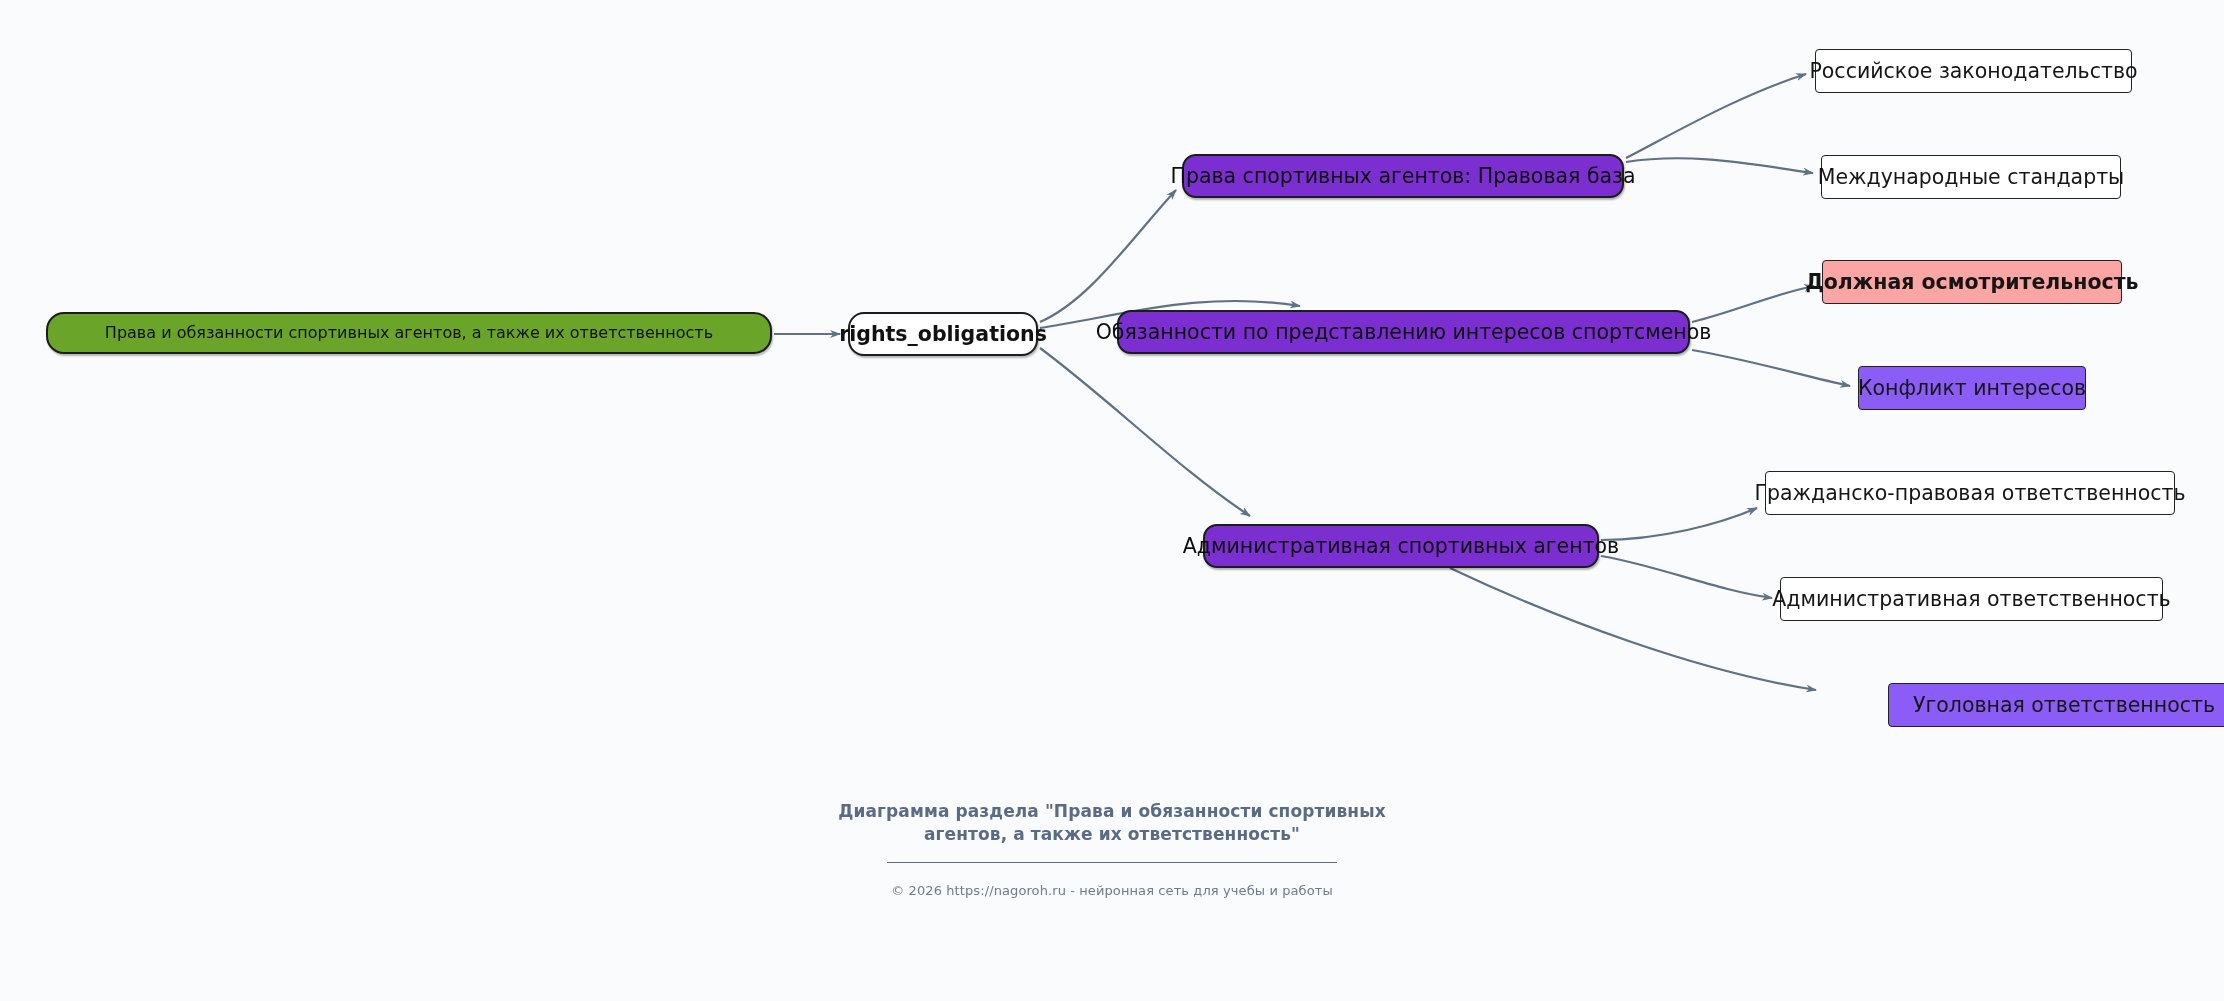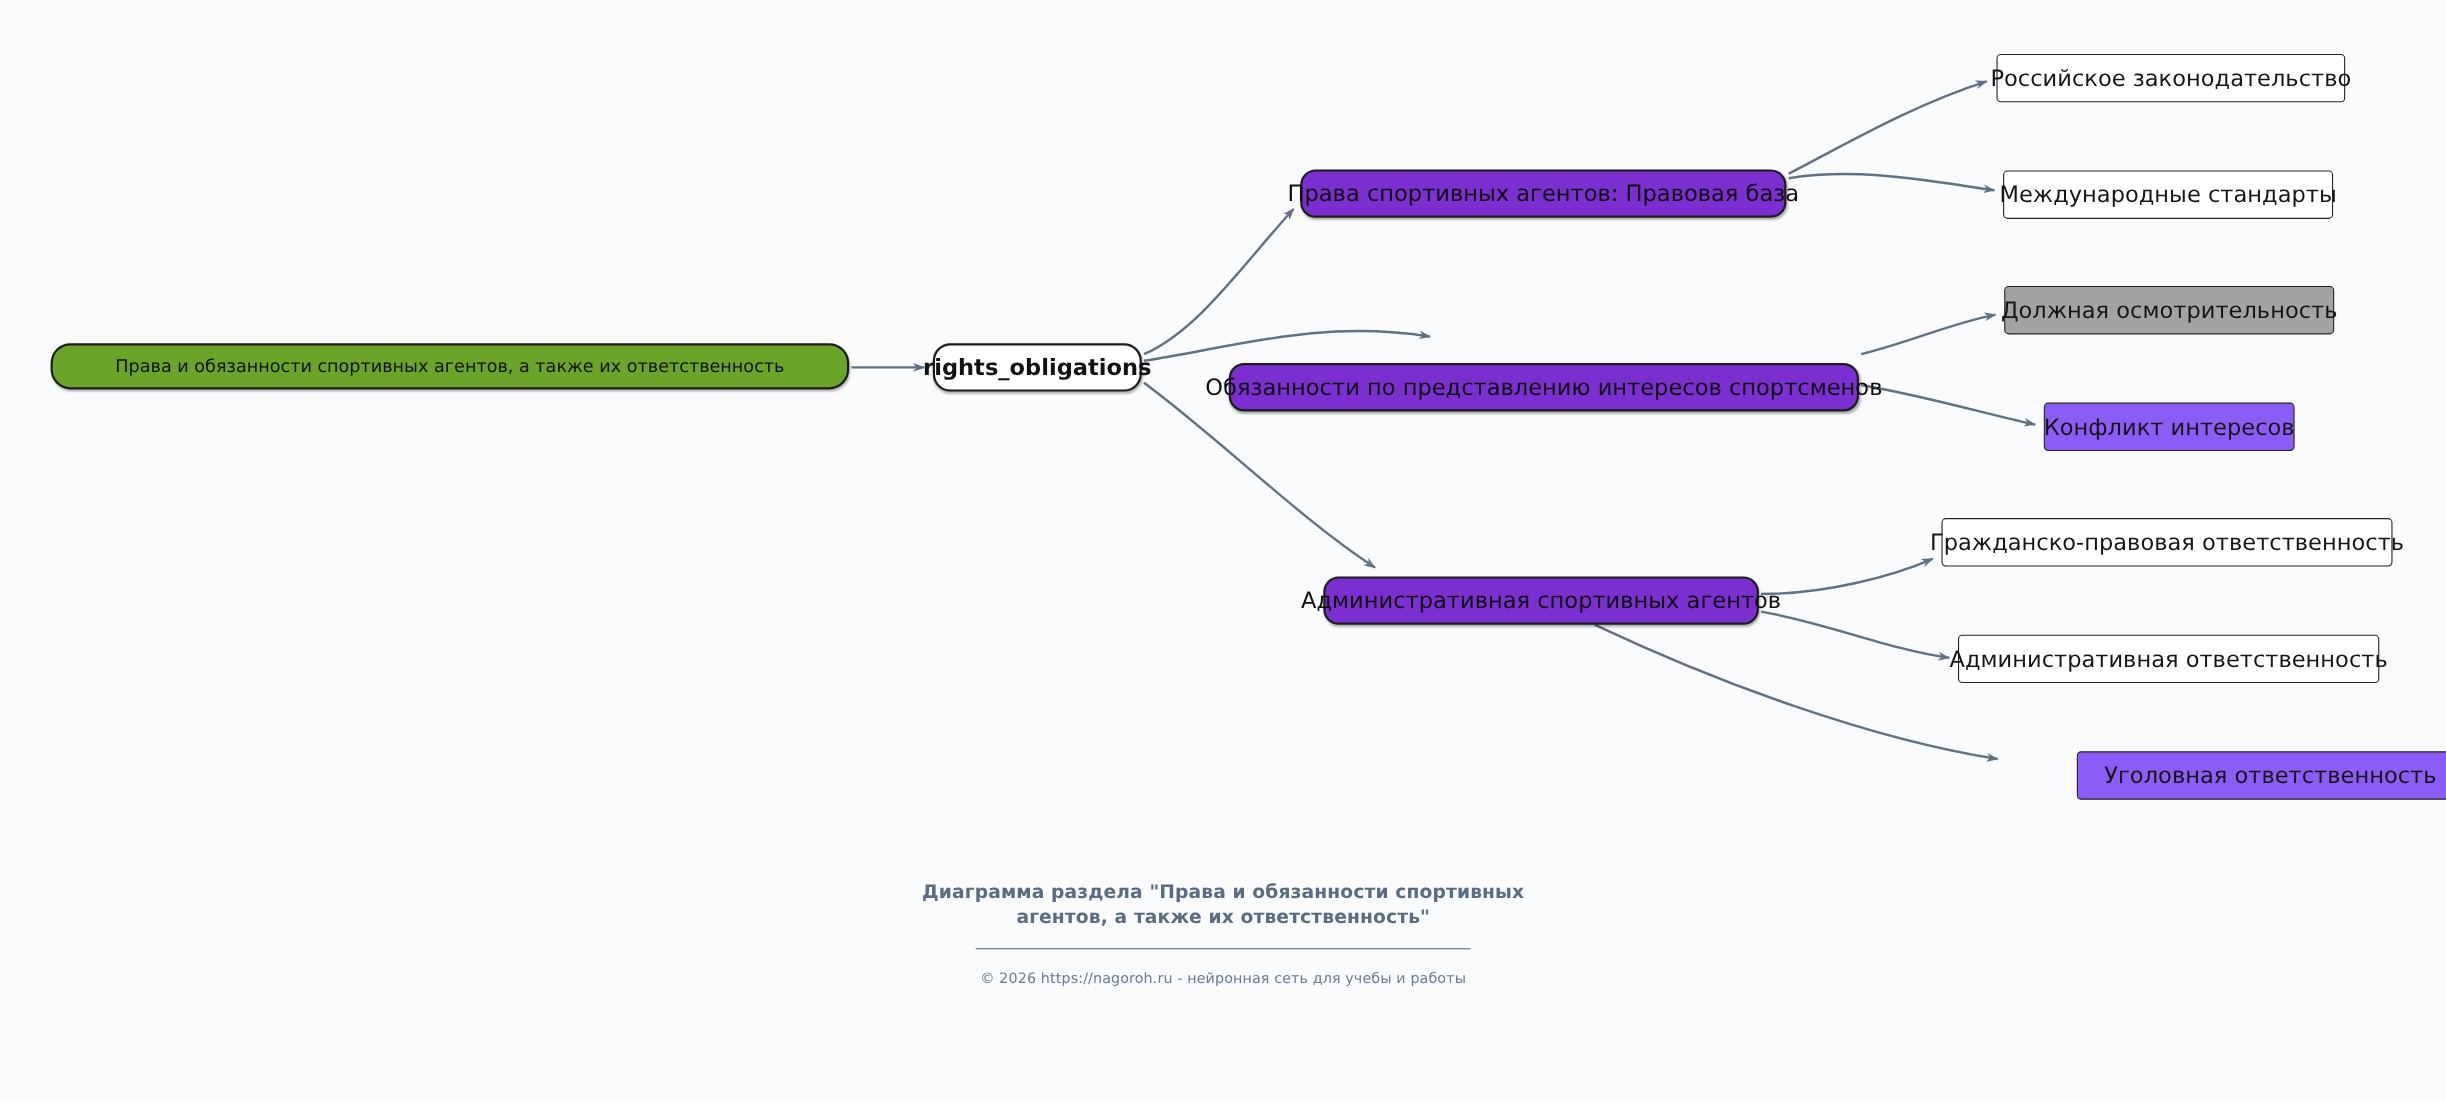--- a/index.html
+++ b/index.html
@@ -164,37 +164,37 @@
   </div>
 
   <div class="node node-key" style="left: 848px; top: 312px; width: 190px; height: 44px;">
     <span class="node-label">rights_obligations</span>
   </div>
 
   <div class="node node-branch" style="left: 1182px; top: 154px; width: 442px; height: 44px; background: rgb(123, 47, 208);">
     <span class="node-label">Права спортивных агентов: Правовая база</span>
   </div>
 
-  <div class="node node-branch" style="left: 1117px; top: 330px; width: 573px; height: 44px; background: rgb(123, 47, 208);">
+  <div class="node node-branch" style="left: 1117px; top: 310px; width: 573px; height: 44px; background: rgb(123, 47, 208);">
     <span class="node-label">Обязанности по представлению интересов спортсменов</span>
   </div>
 
   <div class="node node-branch" style="left: 1203px; top: 524px; width: 396px; height: 44px; background: rgb(123, 47, 208);">
     <span class="node-label">Административная спортивных агентов</span>
   </div>
 
   <div class="node node-leaf" style="left: 1815px; top: 49px; width: 317px; height: 44px; background: rgb(255, 255, 255);">
     <span class="node-label">Российское законодательство</span>
   </div>
 
   <div class="node node-leaf" style="left: 1821px; top: 155px; width: 300px; height: 44px; background: rgb(255, 255, 255);">
     <span class="node-label">Международные стандарты</span>
   </div>
 
-  <div class="node node-leaf" style="left: 1822px; top: 260px; width: 300px; height: 44px; background: #a3a3a3;">
+  <div class="node node-leaf" style="left: 1822px; top: 260px; width: 300px; height: 44px; background: #fca5a5; font-weight: bold;">
     <span class="node-label">Должная осмотрительность</span>
   </div>
 
   <div class="node node-leaf" style="left: 1858px; top: 366px; width: 228px; height: 44px; background: #8b5cf6;">
     <span class="node-label">Конфликт интересов</span>
   </div>
 
   <div class="node node-leaf" style="left: 1765px; top: 471px; width: 410px; height: 44px; background: rgb(255, 255, 255);">
     <span class="node-label">Гражданско-правовая ответственность</span>
   </div>

